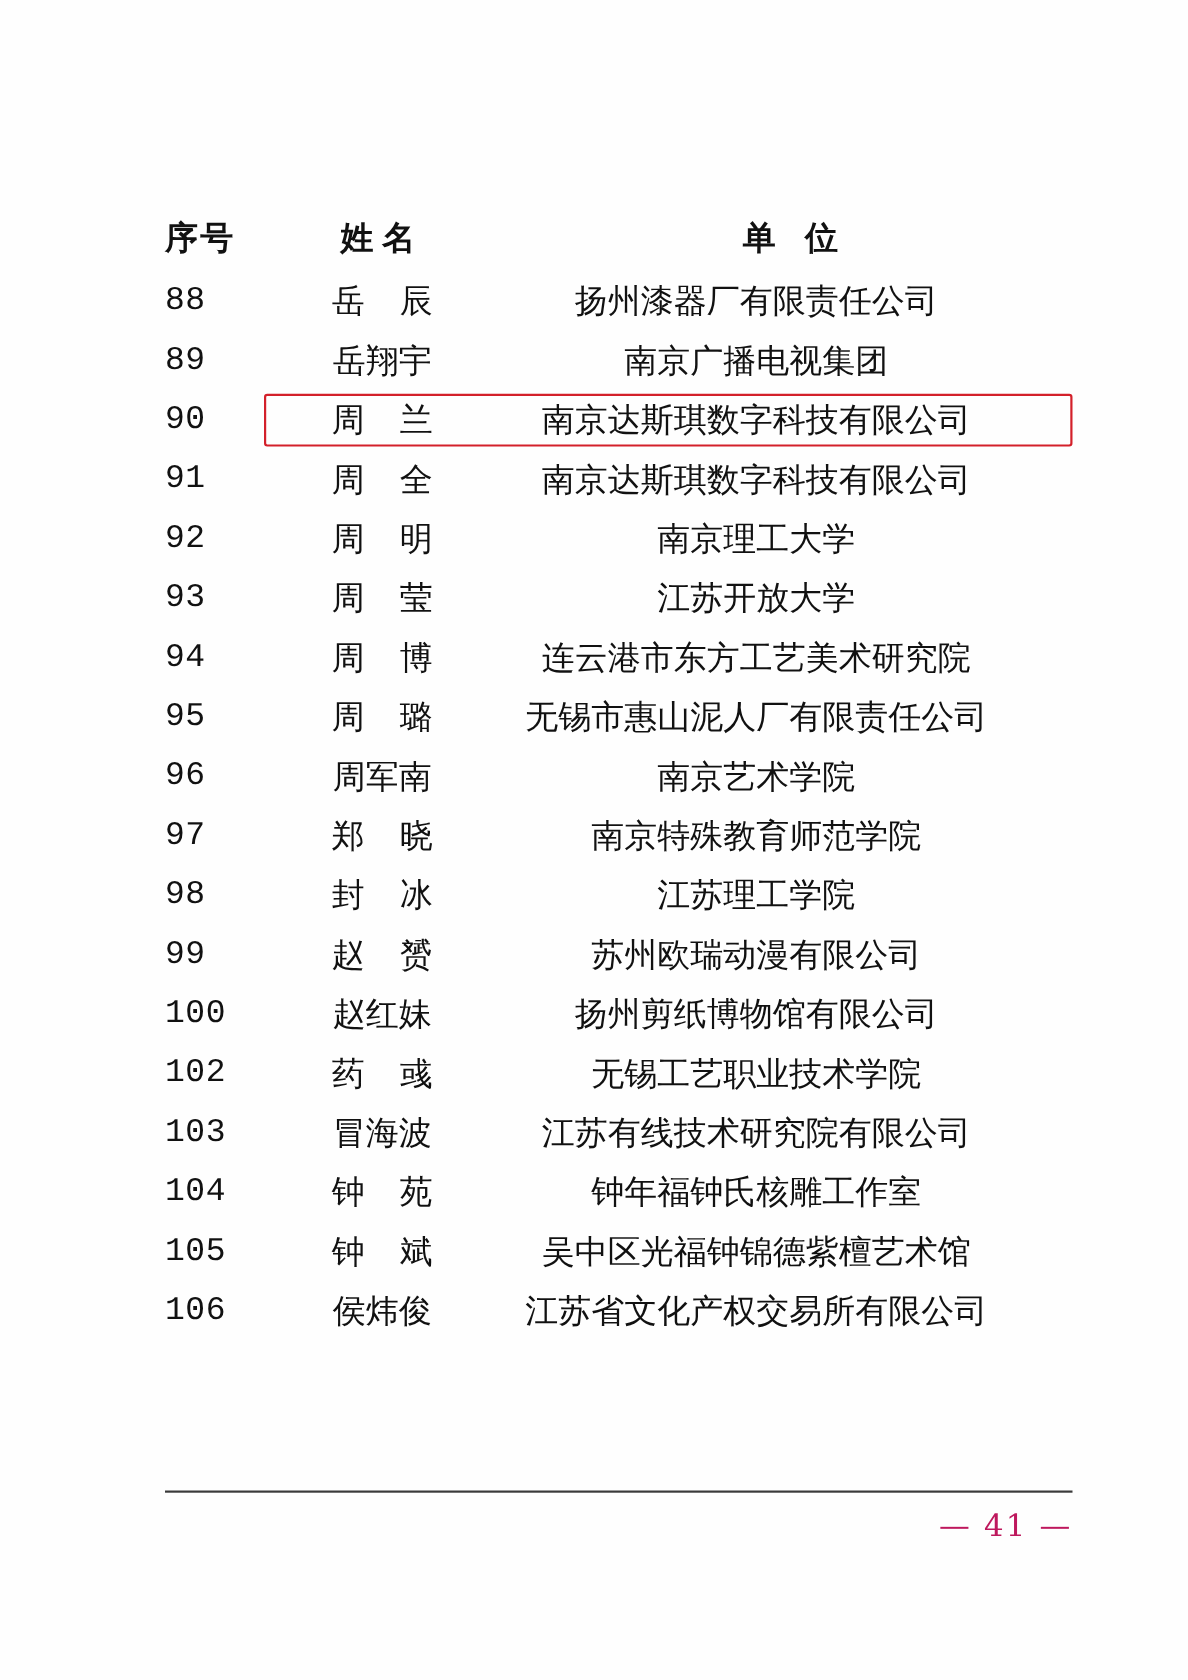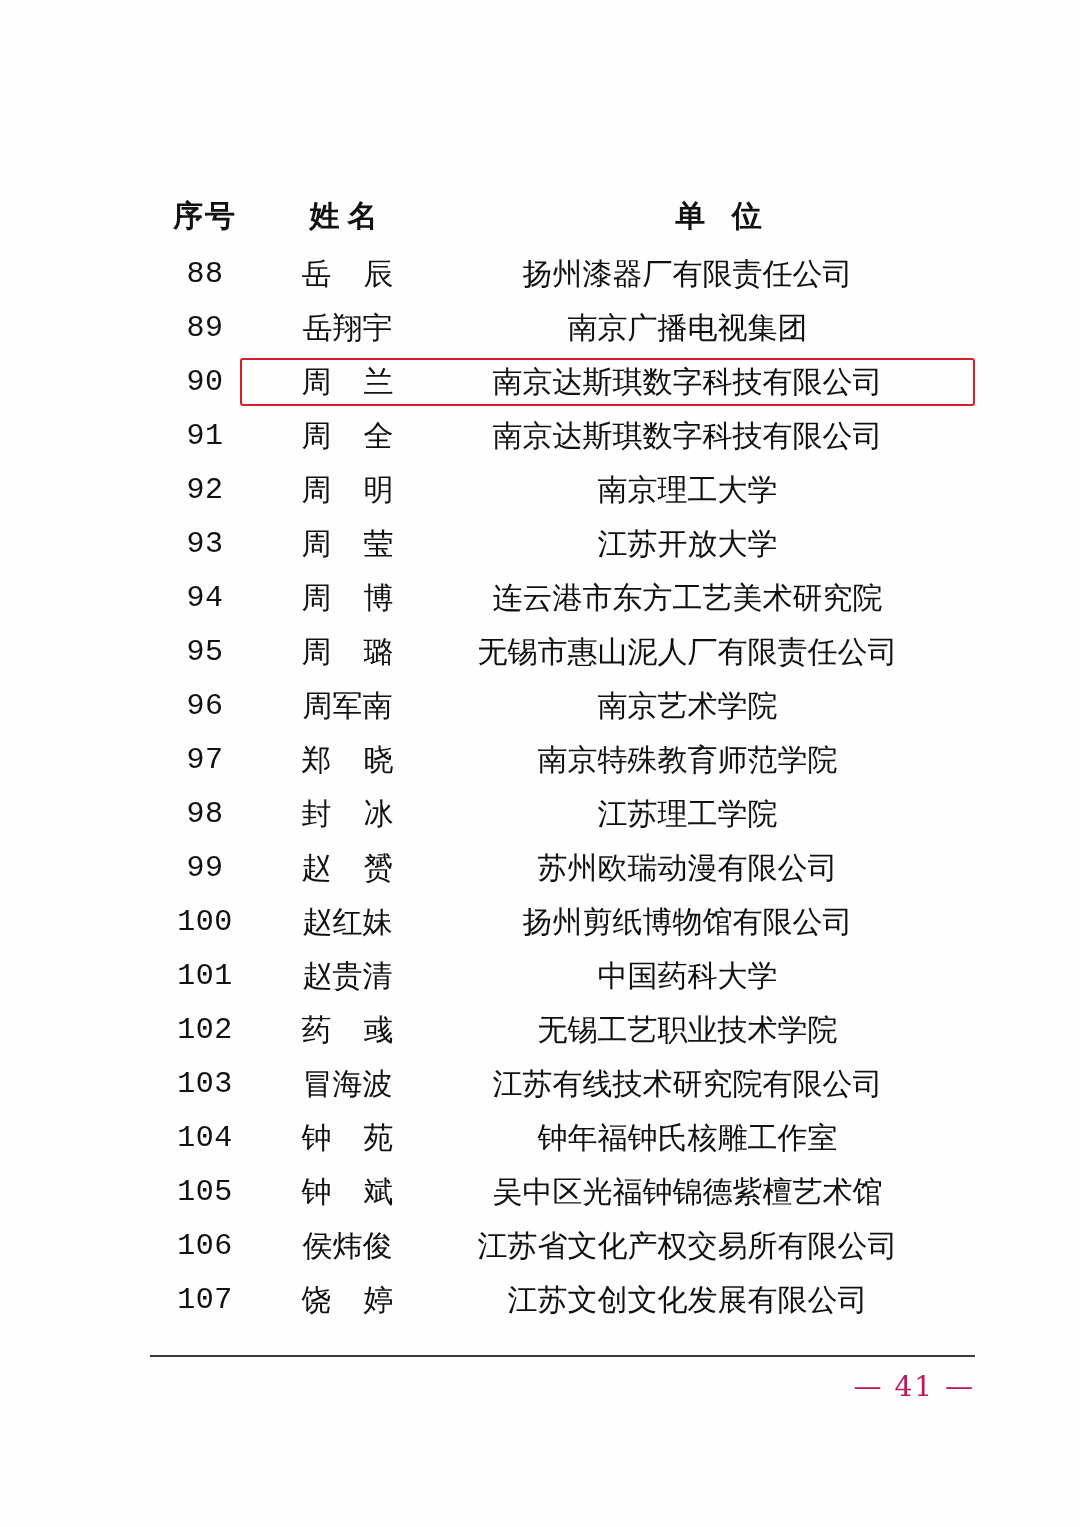--- a/index.html
+++ b/index.html
@@ -30,21 +30,21 @@
     border-collapse: collapse;
     width: 100%;
   }
   table.roster td, table.roster th {
     padding: 0;
     border: none;
     vertical-align: middle;
   }
   .col-idx {
     width: 110px;
-    text-align: center;
+    text-align: left;
     font-size: 30px;
     letter-spacing: 0.5px;
   }
   .col-name {
     width: 175px;
     text-align: center;
     font-size: 30px;
   }
   .col-unit {
     text-align: center;
@@ -172,25 +172,20 @@
             <td class="col-idx">99</td>
             <td class="col-name"><span class="name-spaced">赵赟</span></td>
             <td class="col-unit">苏州欧瑞动漫有限公司</td>
           </tr>
           <tr>
             <td class="col-idx">100</td>
             <td class="col-name"><span class="name-plain">赵红妹</span></td>
             <td class="col-unit">扬州剪纸博物馆有限公司</td>
           </tr>
           <tr>
-            <td class="col-idx">101</td>
-            <td class="col-name"><span class="name-plain">赵贵清</span></td>
-            <td class="col-unit">中国药科大学</td>
-          </tr>
-          <tr>
             <td class="col-idx">102</td>
             <td class="col-name"><span class="name-spaced">药彧</span></td>
             <td class="col-unit">无锡工艺职业技术学院</td>
           </tr>
           <tr>
             <td class="col-idx">103</td>
             <td class="col-name"><span class="name-plain">冒海波</span></td>
             <td class="col-unit">江苏有线技术研究院有限公司</td>
           </tr>
           <tr>
@@ -200,25 +195,20 @@
           </tr>
           <tr>
             <td class="col-idx">105</td>
             <td class="col-name"><span class="name-spaced">钟斌</span></td>
             <td class="col-unit">吴中区光福钟锦德紫檀艺术馆</td>
           </tr>
           <tr>
             <td class="col-idx">106</td>
             <td class="col-name"><span class="name-plain">侯炜俊</span></td>
             <td class="col-unit">江苏省文化产权交易所有限公司</td>
-          </tr>
-          <tr>
-            <td class="col-idx">107</td>
-            <td class="col-name"><span class="name-spaced">饶婷</span></td>
-            <td class="col-unit">江苏文创文化发展有限公司</td>
           </tr>
         </tbody>
     </table>
     <div class="hl-box" id="hl-box" style="top: 173px; height: 48px; border-color: rgb(211, 32, 42);"></div>
   </div>
 
   <div class="footer-rule"></div>
   <div class="page-number">— 41 —</div>
 
 </div>

